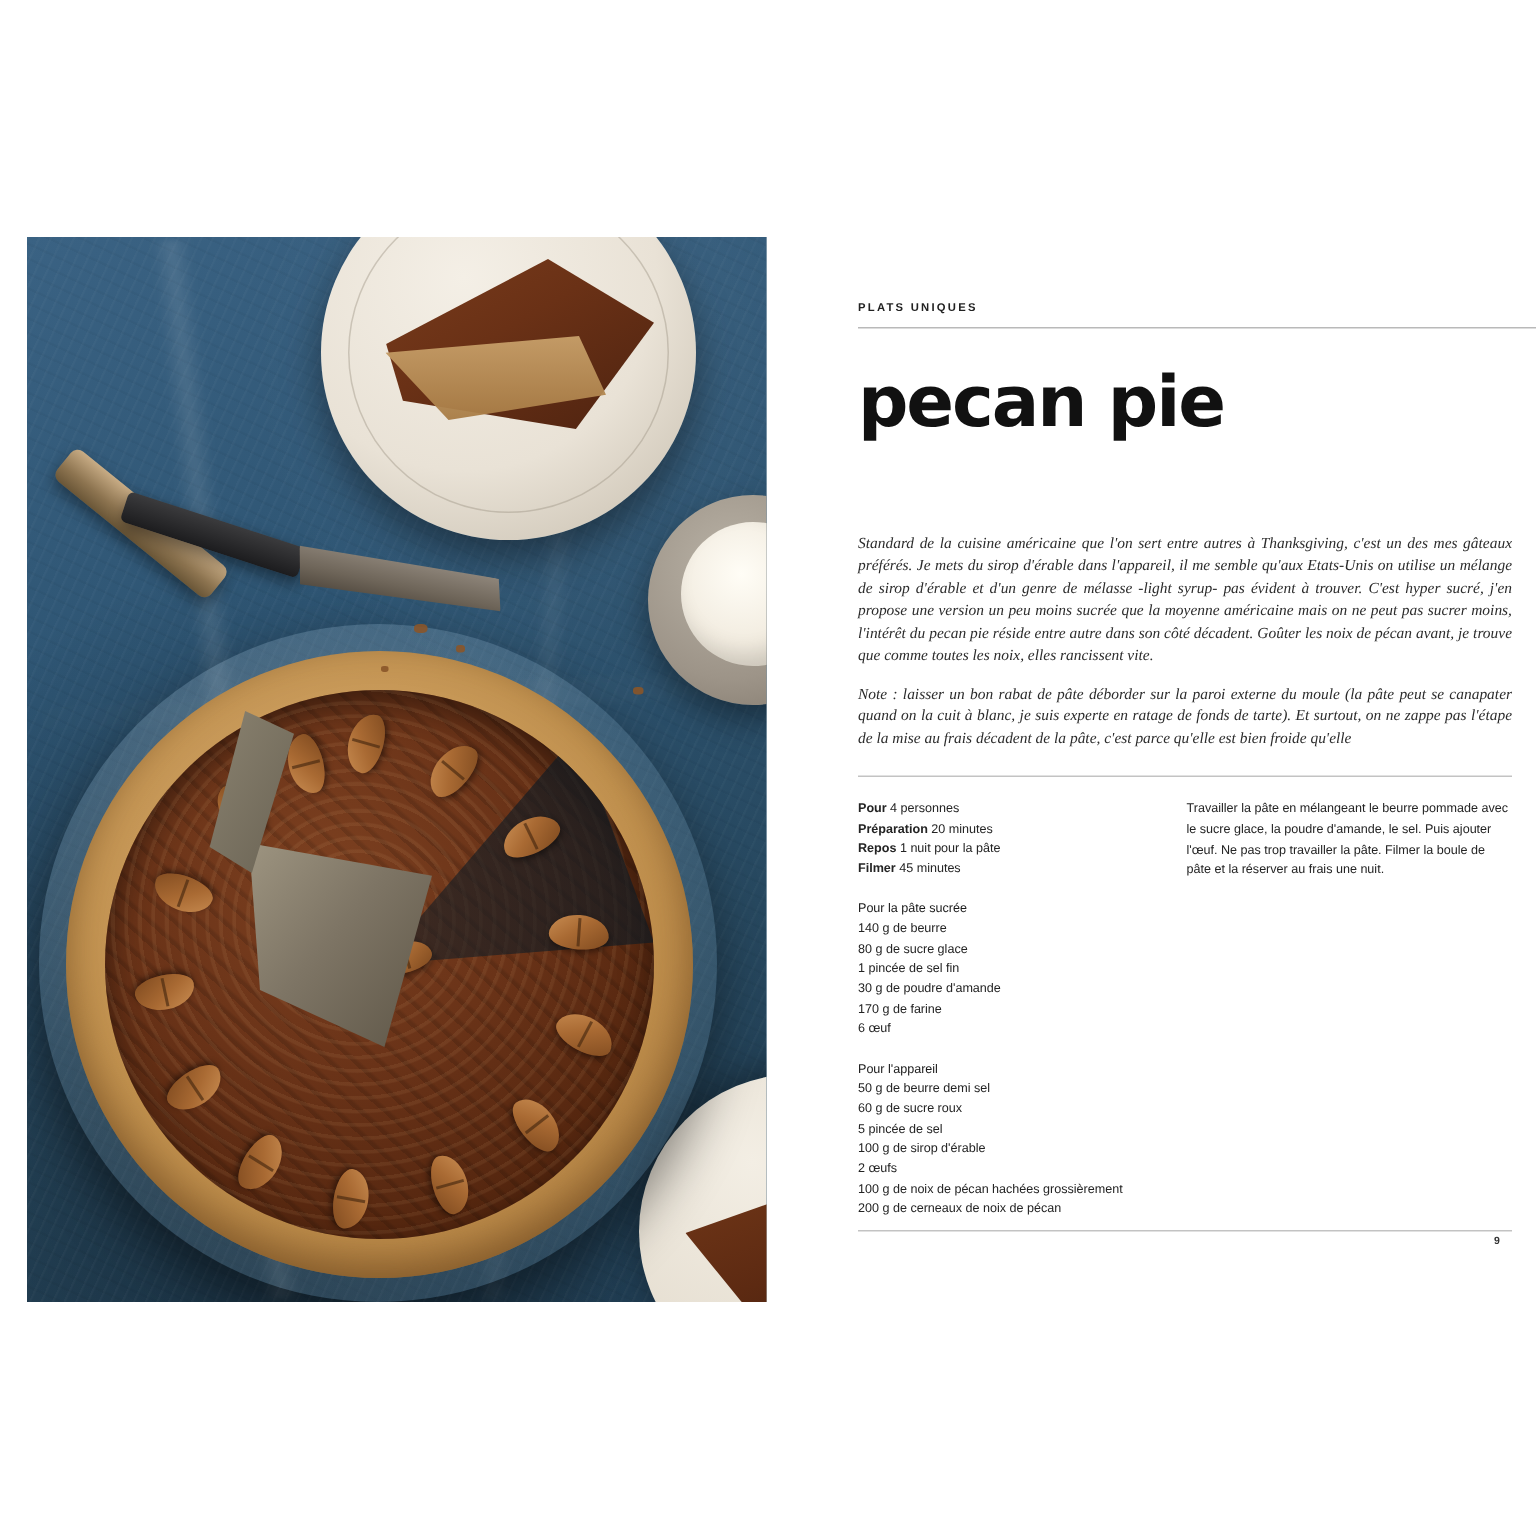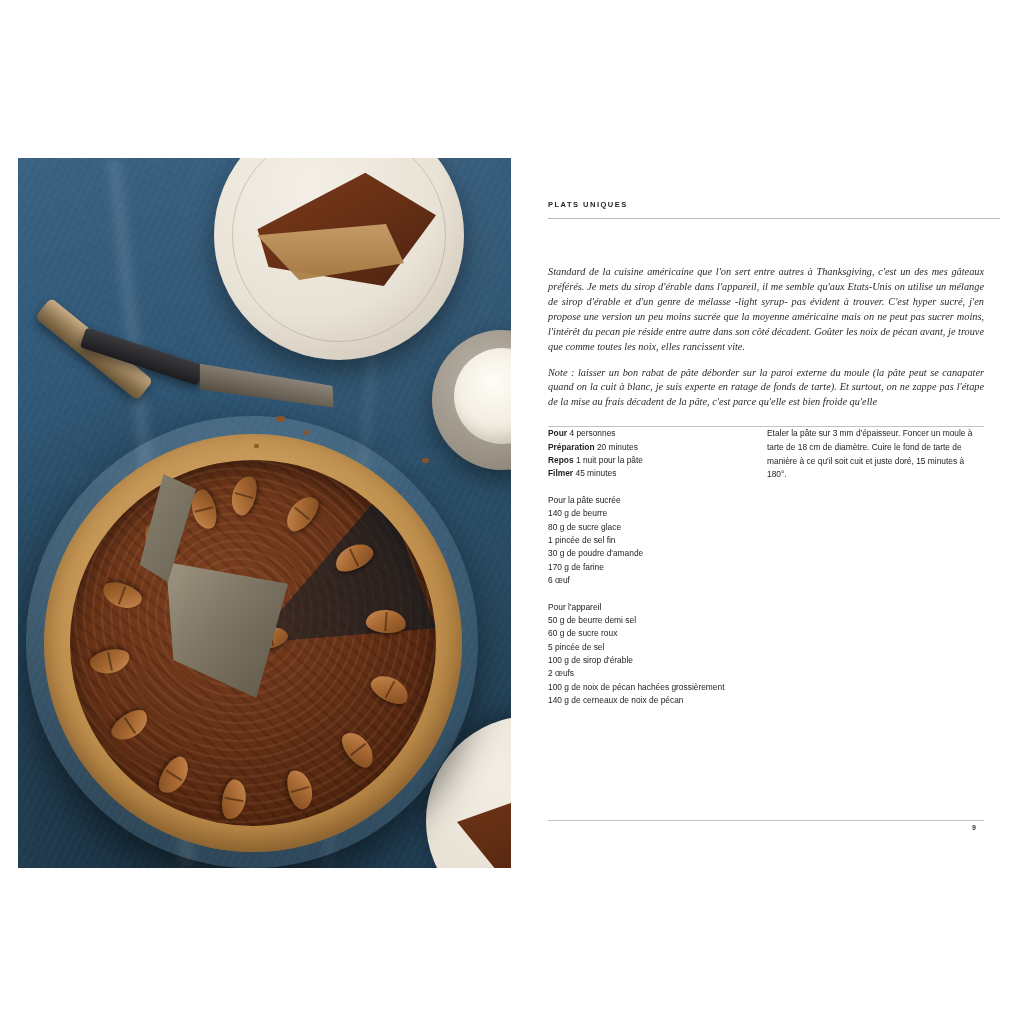--- a/index.html
+++ b/index.html
@@ -244,21 +244,21 @@
   .crumb {
     position: absolute;
     background: #8a5529;
     border-radius: 40%;
     opacity: .9;
   }
 
   
   .text-page {
     position: absolute;
-    left: 548px;
+    left: 572px;
     top: 158px;
     width: 452px;
     height: 710px;
     background: #ffffff;
   }
   .kicker {
     font-size: 7.5px;
     letter-spacing: 1.5px;
     font-weight: bold;
     color: #222;
@@ -273,41 +273,42 @@
   .title {
     font-family: "DejaVu Sans", sans-serif;
     font-weight: bold;
     font-size: 47px;
     letter-spacing: -1.4px;
     line-height: 1;
     margin-top: 26px;
     color: #111;
   }
   .intro {
-    margin-top: 46px;
+    margin-top: 64px;
     font-family: "Liberation Serif", serif;
     font-style: italic;
     font-size: 10.3px;
     line-height: 1.45;
     color: #2b2b2b;
     width: 436px;
     text-align: justify;
   }
   .intro p { margin: 0; }
   .intro p + p { margin-top: 11px; }
 
   .rule-mid {
     height: 1px;
     background: #c3c3c3;
     margin-top: 16px;
     width: 436px;
   }
 
   .cols {
     display: flex;
+    margin-top: 14px;
     width: 436px;
     justify-content: center;
   }
   .col-left { width: 205px; padding-right: 14px; }
   .col-right { width: 217px; }
 
   .meta-line, .ing-line {
     font-size: 8.4px;
     line-height: 1.58;
     color: #242424;
@@ -398,20 +399,21 @@
     <div class="crumb" style="left:286px; top:272px; width:6px; height:5px;"></div>
     <div class="crumb" style="left:236px; top:286px; width:5px; height:4px;"></div>
     <div class="crumb" style="left:404px; top:300px; width:7px; height:5px;"></div>
   </div>
 
   <div class="text-page">
 
     <div class="kicker">PLATS UNIQUES</div>
     <div class="rule"></div>
 
+    <h1 class="title">pecan pie</h1>
 
     <div class="intro">
       <p>Standard de la cuisine américaine que l'on sert entre autres à Thanksgiving, c'est un des mes gâteaux préférés. Je mets du sirop d'érable dans l'appareil, il me semble qu'aux Etats-Unis on utilise un mélange de sirop d'érable et d'un genre de mélasse -light syrup- pas évident à trouver. C'est hyper sucré, j'en propose une version un peu moins sucrée que la moyenne américaine mais on ne peut pas sucrer moins, l'intérêt du pecan pie réside entre autre dans son côté décadent. Goûter les noix de pécan avant, je trouve que comme toutes les noix, elles rancissent vite.</p>
       <p>Note : laisser un bon rabat de pâte déborder sur la paroi externe du moule (la pâte peut se canapater quand on la cuit à blanc, je suis experte en ratage de fonds de tarte). Et surtout, on ne zappe pas l'étape de la mise au frais décadent de la pâte, c'est parce qu'elle est bien froide qu'elle</p>
     </div>
 
     <div class="rule-mid"></div>
 
     <div class="cols">
 
@@ -441,25 +443,25 @@
         <div class="ing-line">170 g de farine</div>
         <div class="ing-line">6 œuf</div>
 
         <div class="group-title">Pour l'appareil</div>
         <div class="ing-line">50 g de beurre demi sel</div>
         <div class="ing-line">60 g de sucre roux</div>
         <div class="ing-line">5 pincée de sel</div>
         <div class="ing-line">100 g de sirop d'érable</div>
         <div class="ing-line">2 œufs</div>
         <div class="ing-line">100 g de noix de pécan hachées grossièrement</div>
-        <div class="ing-line">140 g de cerneaux de noix de pécan</div>
+        <div class="ing-line">200 g de cerneaux de noix de pécan</div>
       </div>
 
       <div class="col-right steps">
-        <p>Etaler la pâte sur 3 mm d'épaisseur. Foncer un moule à tarte de 18 cm de diamètre. Cuire le fond de tarte de manière à ce qu'il soit cuit et juste doré, 15 minutes à 180°.</p>
+        <p>Travailler la pâte en mélangeant le beurre pommade avec le sucre glace, la poudre d'amande, le sel. Puis ajouter l'œuf. Ne pas trop travailler la pâte. Filmer la boule de pâte et la réserver au frais une nuit.</p>
       </div>
 
     </div>
 
     <div class="rule-bottom"></div>
     <div class="folio">9</div>
   </div>
 
 </div>
 

